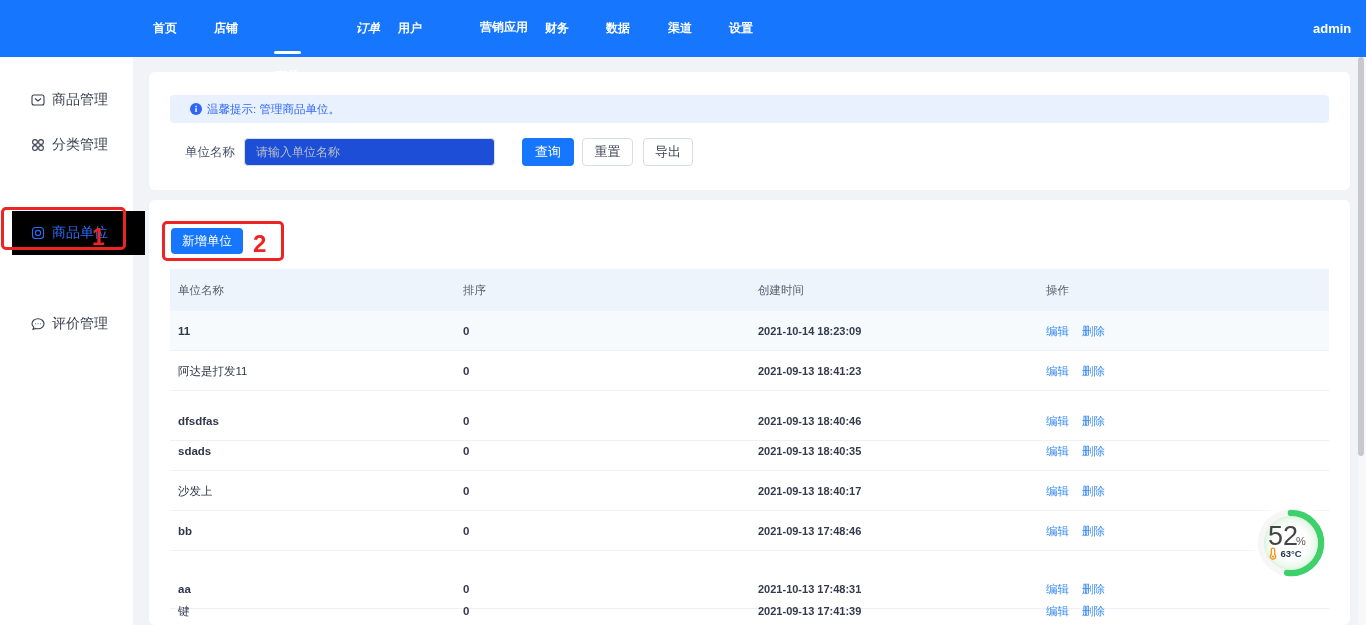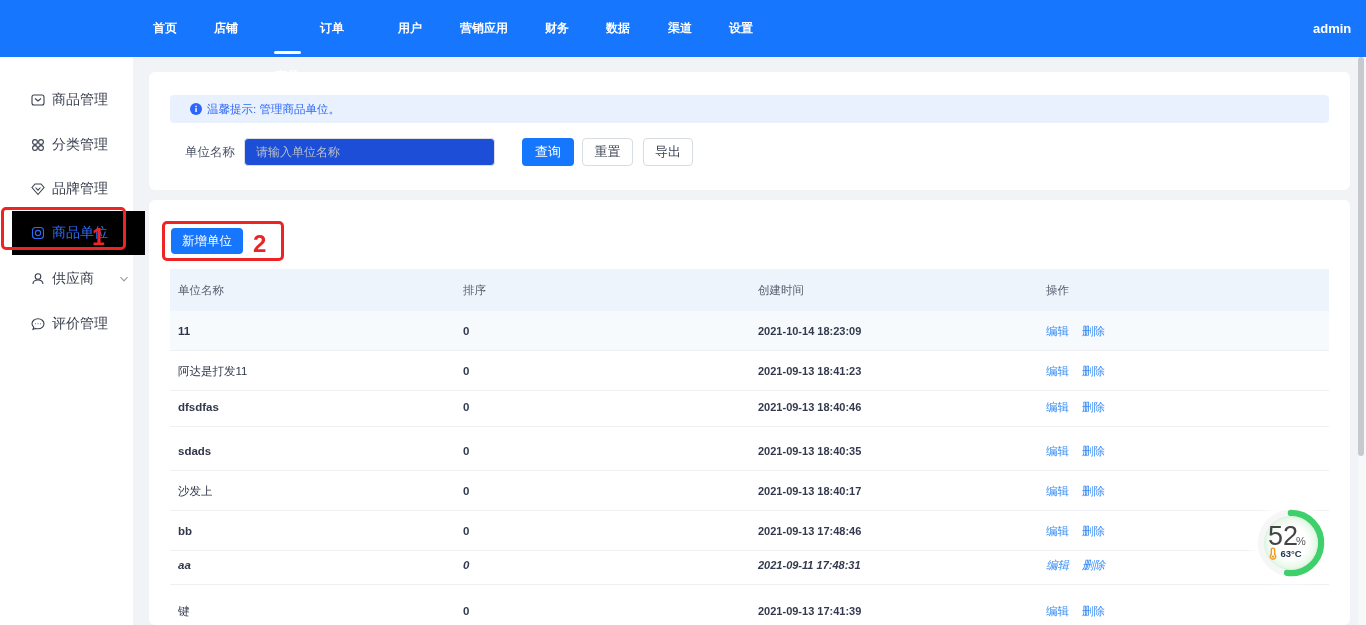--- a/index.html
+++ b/index.html
@@ -66,23 +66,23 @@
 
 .gauge { position:absolute; left:1243px; top:495px; width:96px; height:96px; z-index:60; }
 </style>
 </head>
 <body>
 
 <div class="navbar">
   <span class="nav-item" style="left:165px;">首页</span>
   <span class="nav-item" style="left:226px;">店铺</span>
   <span class="nav-item" style="left:287px;margin-top:48px;">商品</span>
-  <span class="nav-item" style="left:332px;">订单</span>
+  <span class="nav-item" style="left:368px;font-style:italic;">订单</span>
   <span class="nav-item" style="left:410px;">用户</span>
-  <span class="nav-item" style="left:484px;">营销应用</span>
+  <span class="nav-item" style="left:504px;font-family:Liberation Mono, monospace;">营销应用</span>
   <span class="nav-item" style="left:557px;">财务</span>
   <span class="nav-item" style="left:618px;">数据</span>
   <span class="nav-item" style="left:680px;">渠道</span>
   <span class="nav-item" style="left:741px;">设置</span>
   <div class="nav-underline"></div>
   <span class="nav-admin">admin</span>
 </div>
 
 <div class="sidebar">
   <div class="side-item" style="top:21px;">
@@ -94,43 +94,26 @@
   </div>
   <div class="side-item" style="top:66px;">
     <svg width="14" height="14" viewBox="0 0 14 14" fill="none" stroke="#3a3f4e" stroke-width="1.1">
         <circle cx="4" cy="4" r="2.4"></circle>
         <circle cx="10" cy="4" r="2.4"></circle>
         <circle cx="4" cy="10" r="2.4"></circle>
         <circle cx="10" cy="10" r="2.4"></circle>
       </svg>
     <span class="txt">分类管理</span>
   </div>
-  <div class="side-item" style="top:110px;">
-    <svg width="14" height="14" viewBox="0 0 14 14" fill="none" stroke="#3a3f4e" stroke-width="1.1">
-        <path d="M4 2 L10 2 L13 5.5 L7 12.5 L1 5.5 Z"></path>
-        <polyline points="4.5,5.5 7,8.2 9.5,5.5"></polyline>
-      </svg>
-    <span class="txt">品牌管理</span>
-  </div>
   <div class="side-item active" style="top:154px;">
     <svg width="14" height="14" viewBox="0 0 14 14" fill="none" stroke="#2c6bfa" stroke-width="1.1">
         <rect x="1.5" y="1.5" width="11" height="11" rx="3"></rect>
         <circle cx="7" cy="7" r="2.6"></circle>
       </svg>
     <span class="txt">商品单位</span>
-  </div>
-  <div class="side-item" style="top:200px;">
-    <svg width="14" height="14" viewBox="0 0 14 14" fill="none" stroke="#3a3f4e" stroke-width="1.1">
-        <circle cx="7" cy="4.5" r="2.8"></circle>
-        <path d="M2 12 C2 9.3 4.2 8 7 8 C9.8 8 12 9.3 12 12"></path>
-      </svg>
-    <span class="txt">供应商</span>
-    <svg class="chev" width="12" height="12" viewBox="0 0 12 12" fill="none" stroke="#99a0ad" stroke-width="1.2">
-        <polyline points="2.5,4.2 6,7.8 9.5,4.2"></polyline>
-      </svg>
   </div>
   <div class="side-item" style="top:245px;">
     <svg width="14" height="14" viewBox="0 0 14 14" fill="none" stroke="#3a3f4e" stroke-width="1.1">
         <path d="M7 1.8 C10.4 1.8 13 4 13 6.8 C13 9.6 10.4 11.8 7 11.8 C6.2 11.8 5.4 11.7 4.7 11.4 L2 12.4 L2.8 10.1 C1.7 9.2 1 8.1 1 6.8 C1 4 3.6 1.8 7 1.8 Z"></path>
         <circle cx="4.4" cy="6.8" r="0.5" fill="#3a3f4e" stroke="none"></circle>
         <circle cx="7" cy="6.8" r="0.5" fill="#3a3f4e" stroke="none"></circle>
         <circle cx="9.6" cy="6.8" r="0.5" fill="#3a3f4e" stroke="none"></circle>
       </svg>
     <span class="txt">评价管理</span>
   </div>
@@ -171,21 +154,21 @@
         <span class="c2">0</span>
         <span class="c3">2021-10-14 18:23:09</span>
         <span class="c4"><span class="lnk">编辑</span><span class="lnk lnk2">删除</span></span>
       </div>
     <div class="trow" style="top:82px;">
         <span class="c1">阿达是打发11</span>
         <span class="c2">0</span>
         <span class="c3">2021-09-13 18:41:23</span>
         <span class="c4"><span class="lnk">编辑</span><span class="lnk lnk2">删除</span></span>
       </div>
-    <div class="trow" style="top:118px;">
+    <div class="trow" style="top:132px;">
         <span class="c1" style="font-weight:700;">dfsdfas</span>
         <span class="c2">0</span>
         <span class="c3">2021-09-13 18:40:46</span>
         <span class="c4"><span class="lnk">编辑</span><span class="lnk lnk2">删除</span></span>
       </div>
     <div class="trow" style="top:162px;">
         <span class="c1" style="font-weight:700;">sdads</span>
         <span class="c2">0</span>
         <span class="c3">2021-09-13 18:40:35</span>
         <span class="c4"><span class="lnk">编辑</span><span class="lnk lnk2">删除</span></span>
@@ -195,24 +178,24 @@
         <span class="c2">0</span>
         <span class="c3">2021-09-13 18:40:17</span>
         <span class="c4"><span class="lnk">编辑</span><span class="lnk lnk2">删除</span></span>
       </div>
     <div class="trow" style="top:242px;">
         <span class="c1" style="font-weight:700;">bb</span>
         <span class="c2">0</span>
         <span class="c3">2021-09-13 17:48:46</span>
         <span class="c4"><span class="lnk">编辑</span><span class="lnk lnk2">删除</span></span>
       </div>
-    <div class="trow" style="top:276px;font-style:italic;">
+    <div class="trow" style="top:300px;">
         <span class="c1" style="font-weight:700;">aa</span>
         <span class="c2">0</span>
-        <span class="c3">2021-09-11 17:48:31</span>
+        <span class="c3">2021-10-13 17:48:31</span>
         <span class="c4"><span class="lnk">编辑</span><span class="lnk lnk2">删除</span></span>
       </div>
     <div class="trow" style="top:322px;">
         <span class="c1">键</span>
         <span class="c2">0</span>
         <span class="c3">2021-09-13 17:41:39</span>
         <span class="c4"><span class="lnk">编辑</span><span class="lnk lnk2">删除</span></span>
       </div>
   </div>
 </div>

